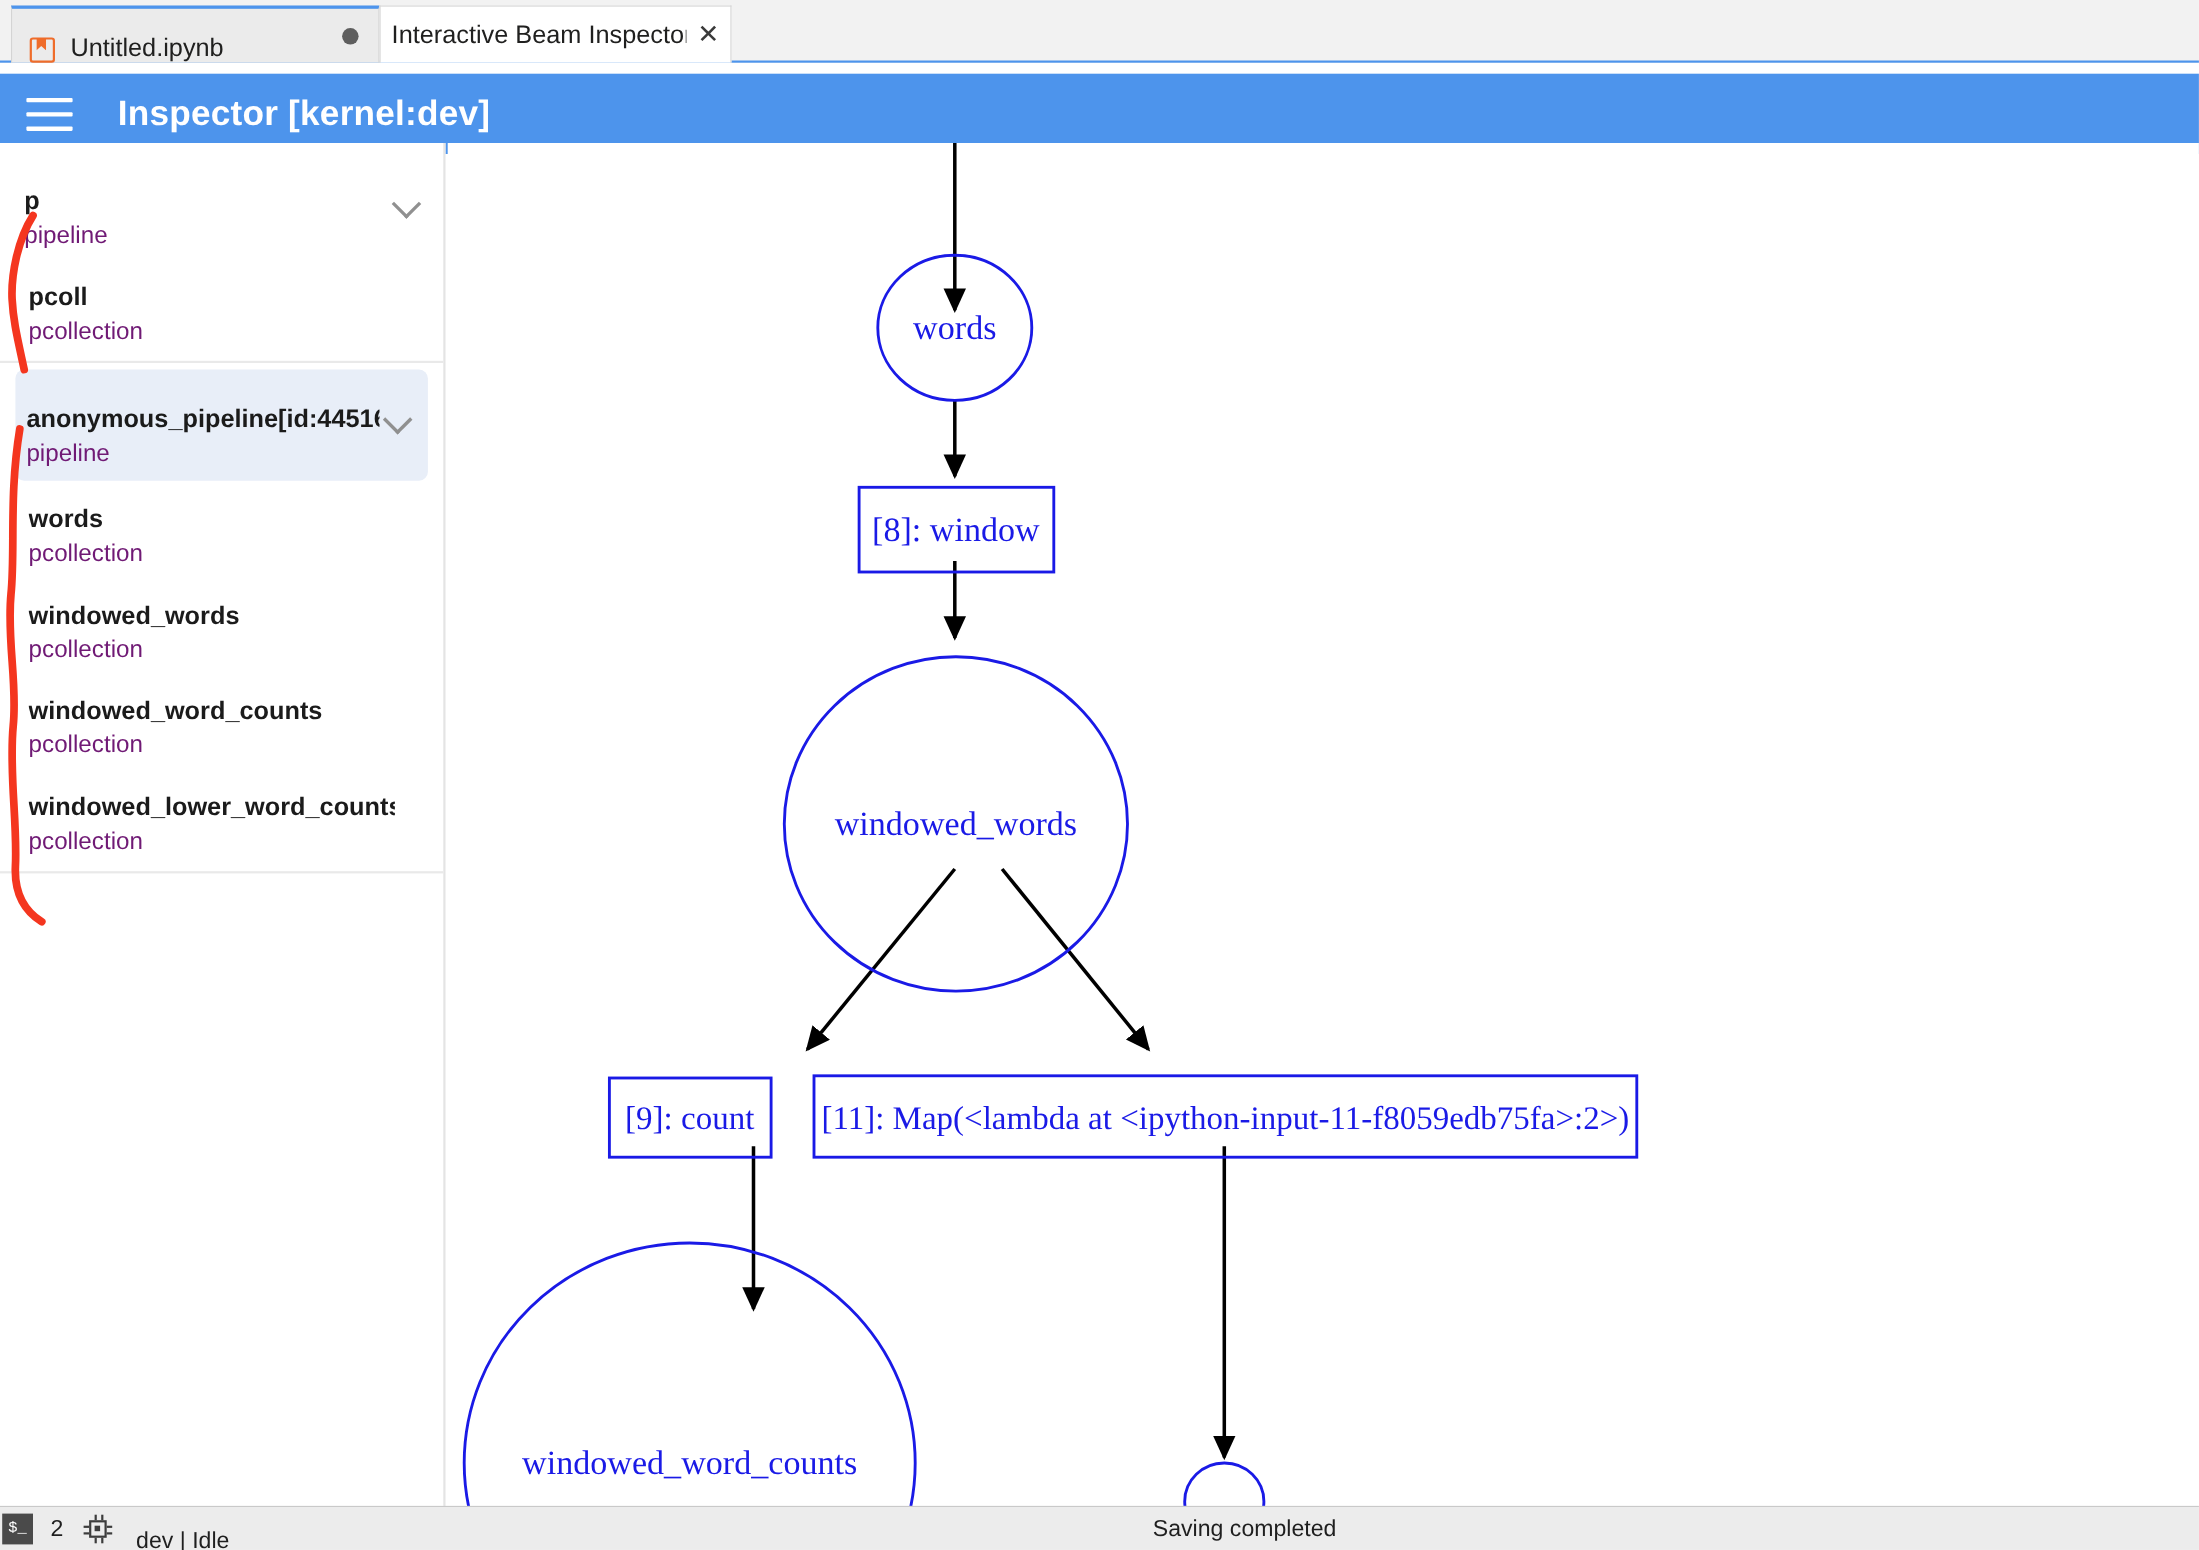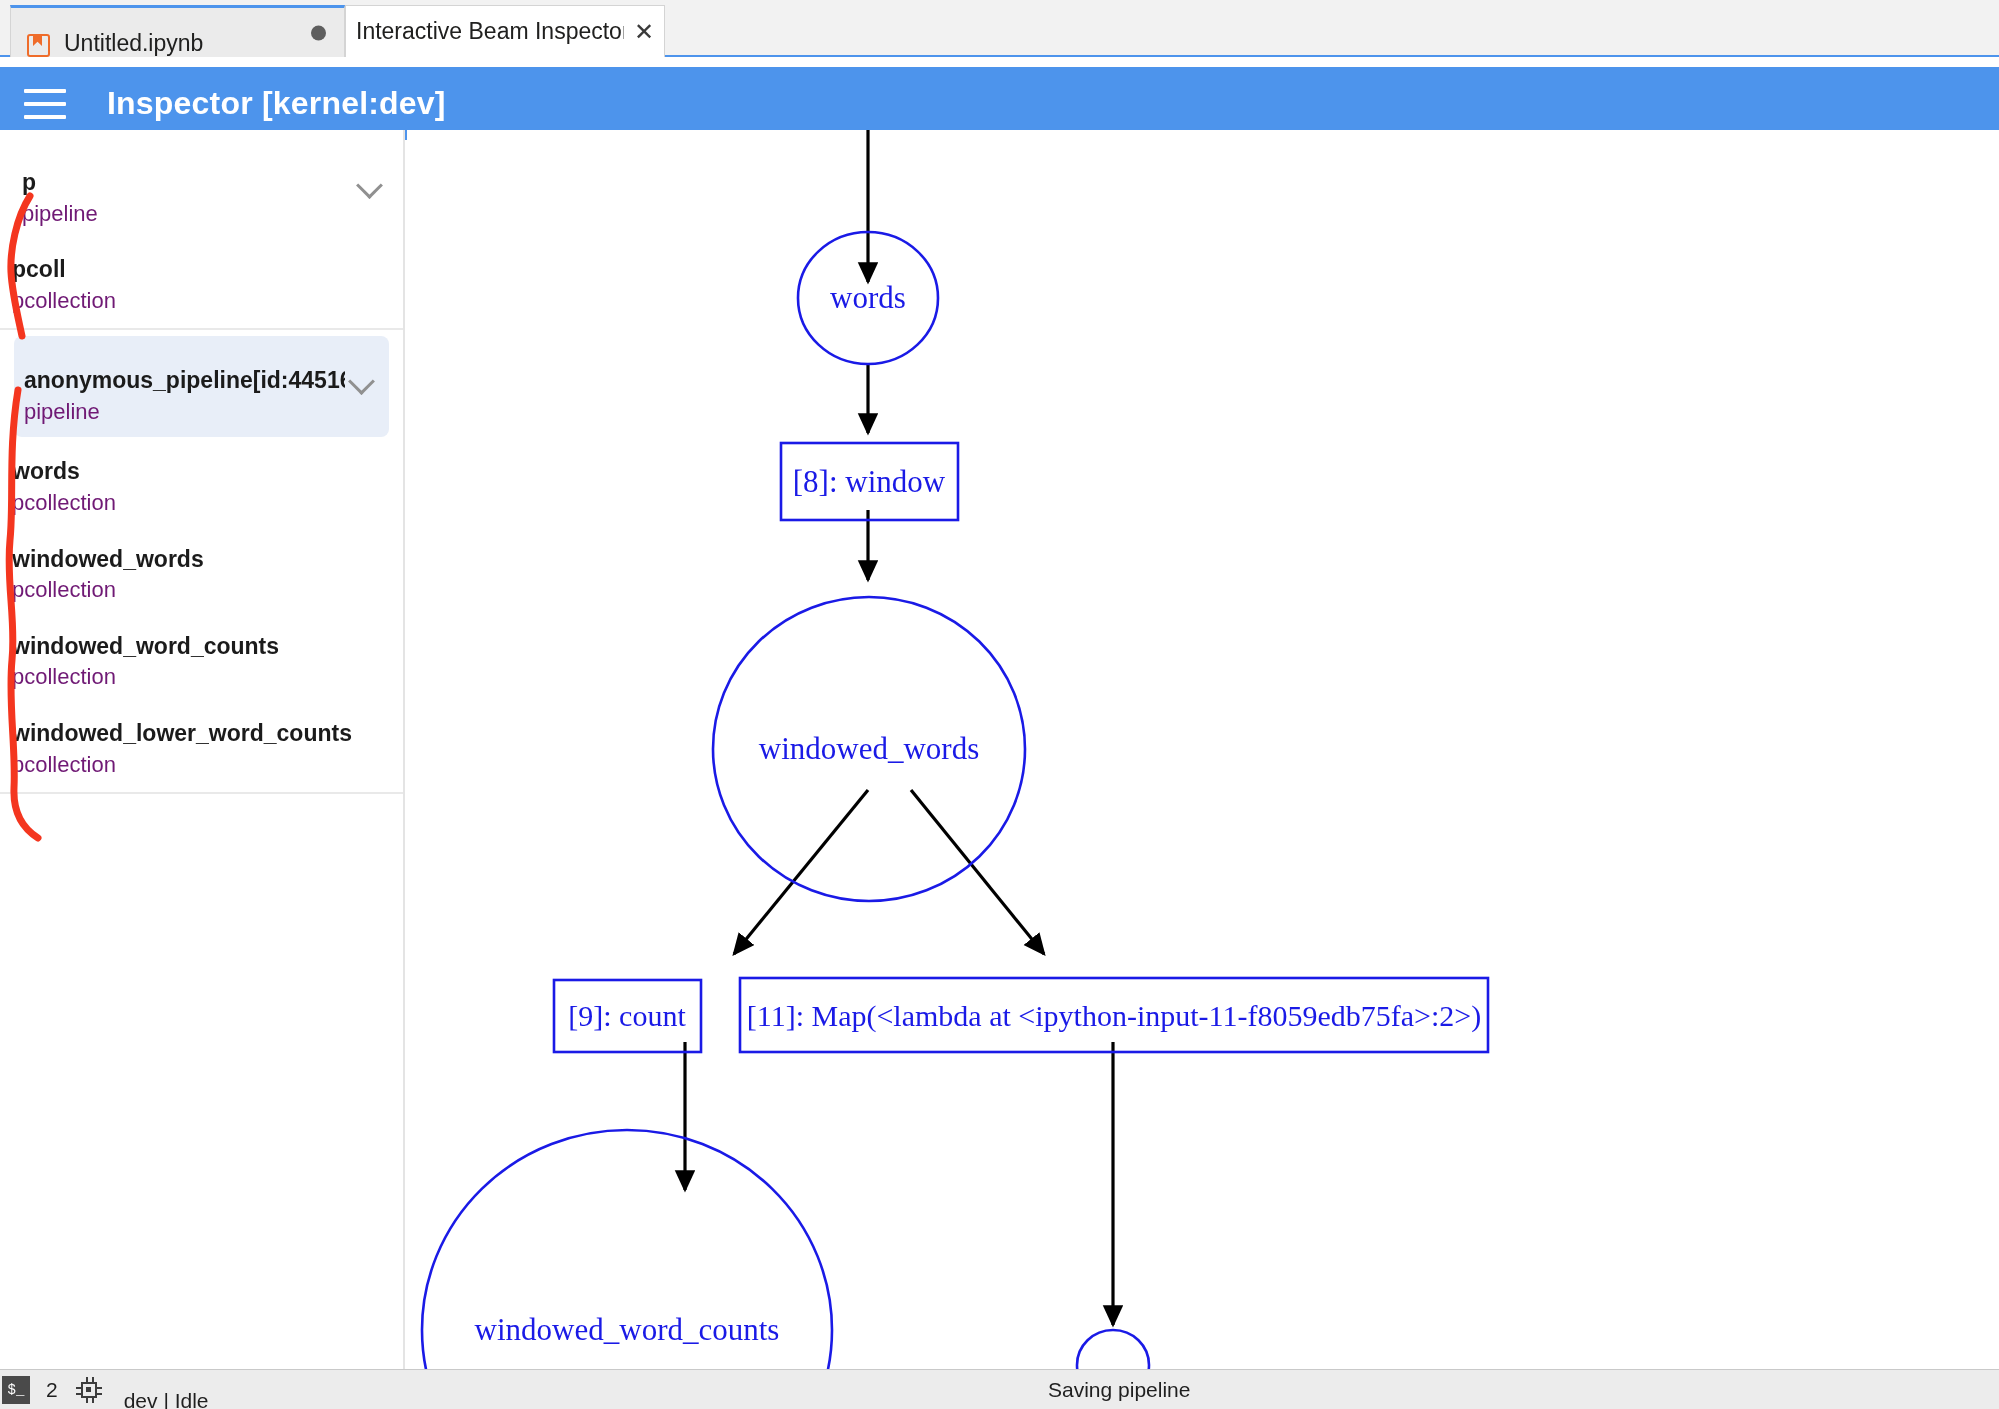--- a/index.html
+++ b/index.html
@@ -128,21 +128,21 @@
     border-right: 2px solid #e4e4e4;
     box-sizing: border-box;
     overflow: hidden;
   }
   .sb-section { border-bottom: 2px solid #e9e9e9; }
   .sb-item {
     position: relative;
     padding: 14px 44px 14px 22px;
     box-sizing: border-box;
   }
-  .sb-item.indent { padding-left: 12px; }
+  .sb-item.indent { padding-left: 26px; }
   .sb-item.selected {
     background: #e8eef8;
     border-radius: 8px;
     margin: 6px 14px 6px 14px;
     padding-left: 10px;
     padding-top: 30px;
     padding-bottom: 12px;
   }
   .sb-name {
     font-size: 23px;
@@ -372,14 +372,14 @@
     <span class="chip-pin" style="left:10px;top:0;width:2.5px;height:5px;"></span>
     <span class="chip-pin" style="left:16px;top:0;width:2.5px;height:5px;"></span>
     <span class="chip-pin" style="left:10px;bottom:0;width:2.5px;height:5px;"></span>
     <span class="chip-pin" style="left:16px;bottom:0;width:2.5px;height:5px;"></span>
     <span class="chip-pin" style="left:0;top:10px;width:5px;height:2.5px;"></span>
     <span class="chip-pin" style="left:0;top:16px;width:5px;height:2.5px;"></span>
     <span class="chip-pin" style="right:0;top:10px;width:5px;height:2.5px;"></span>
     <span class="chip-pin" style="right:0;top:16px;width:5px;height:2.5px;"></span>
   </span>
   <span class="kernel-status">dev | Idle</span>
-  <span class="saving-status">Saving pipeline</span>
+  <span class="saving-status">Saving completed</span>
 </div>
 
 </body></html>

